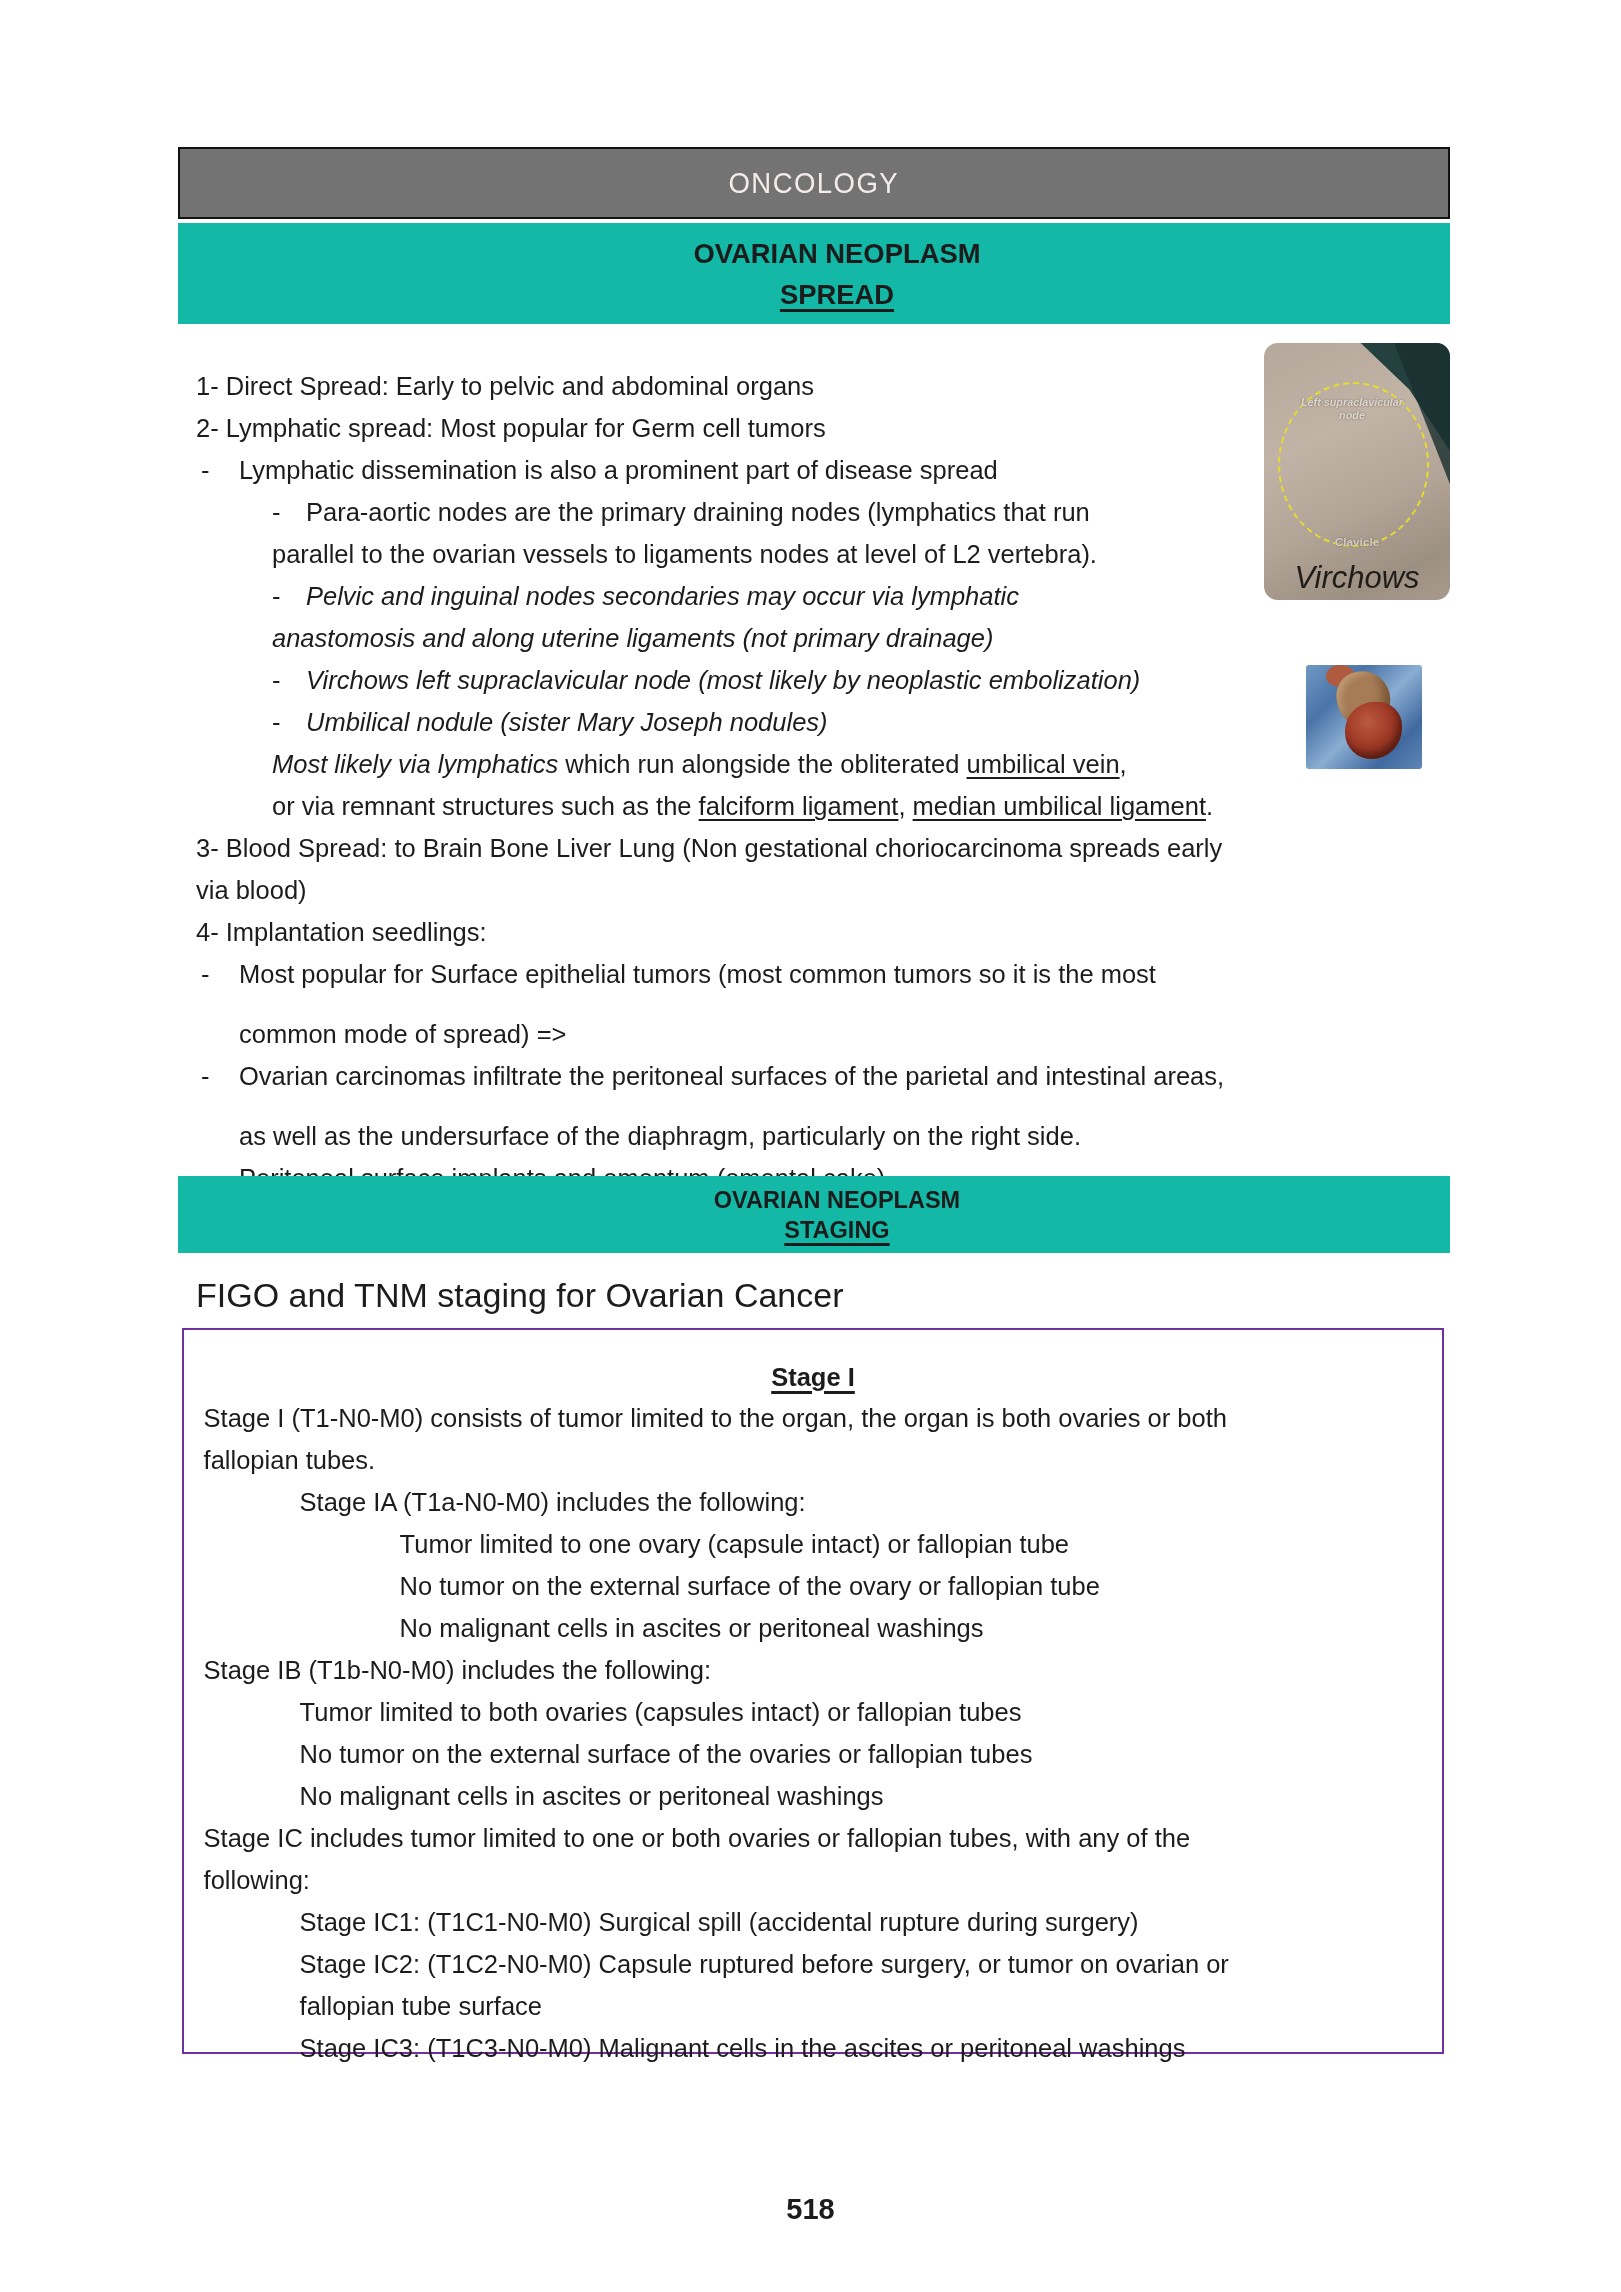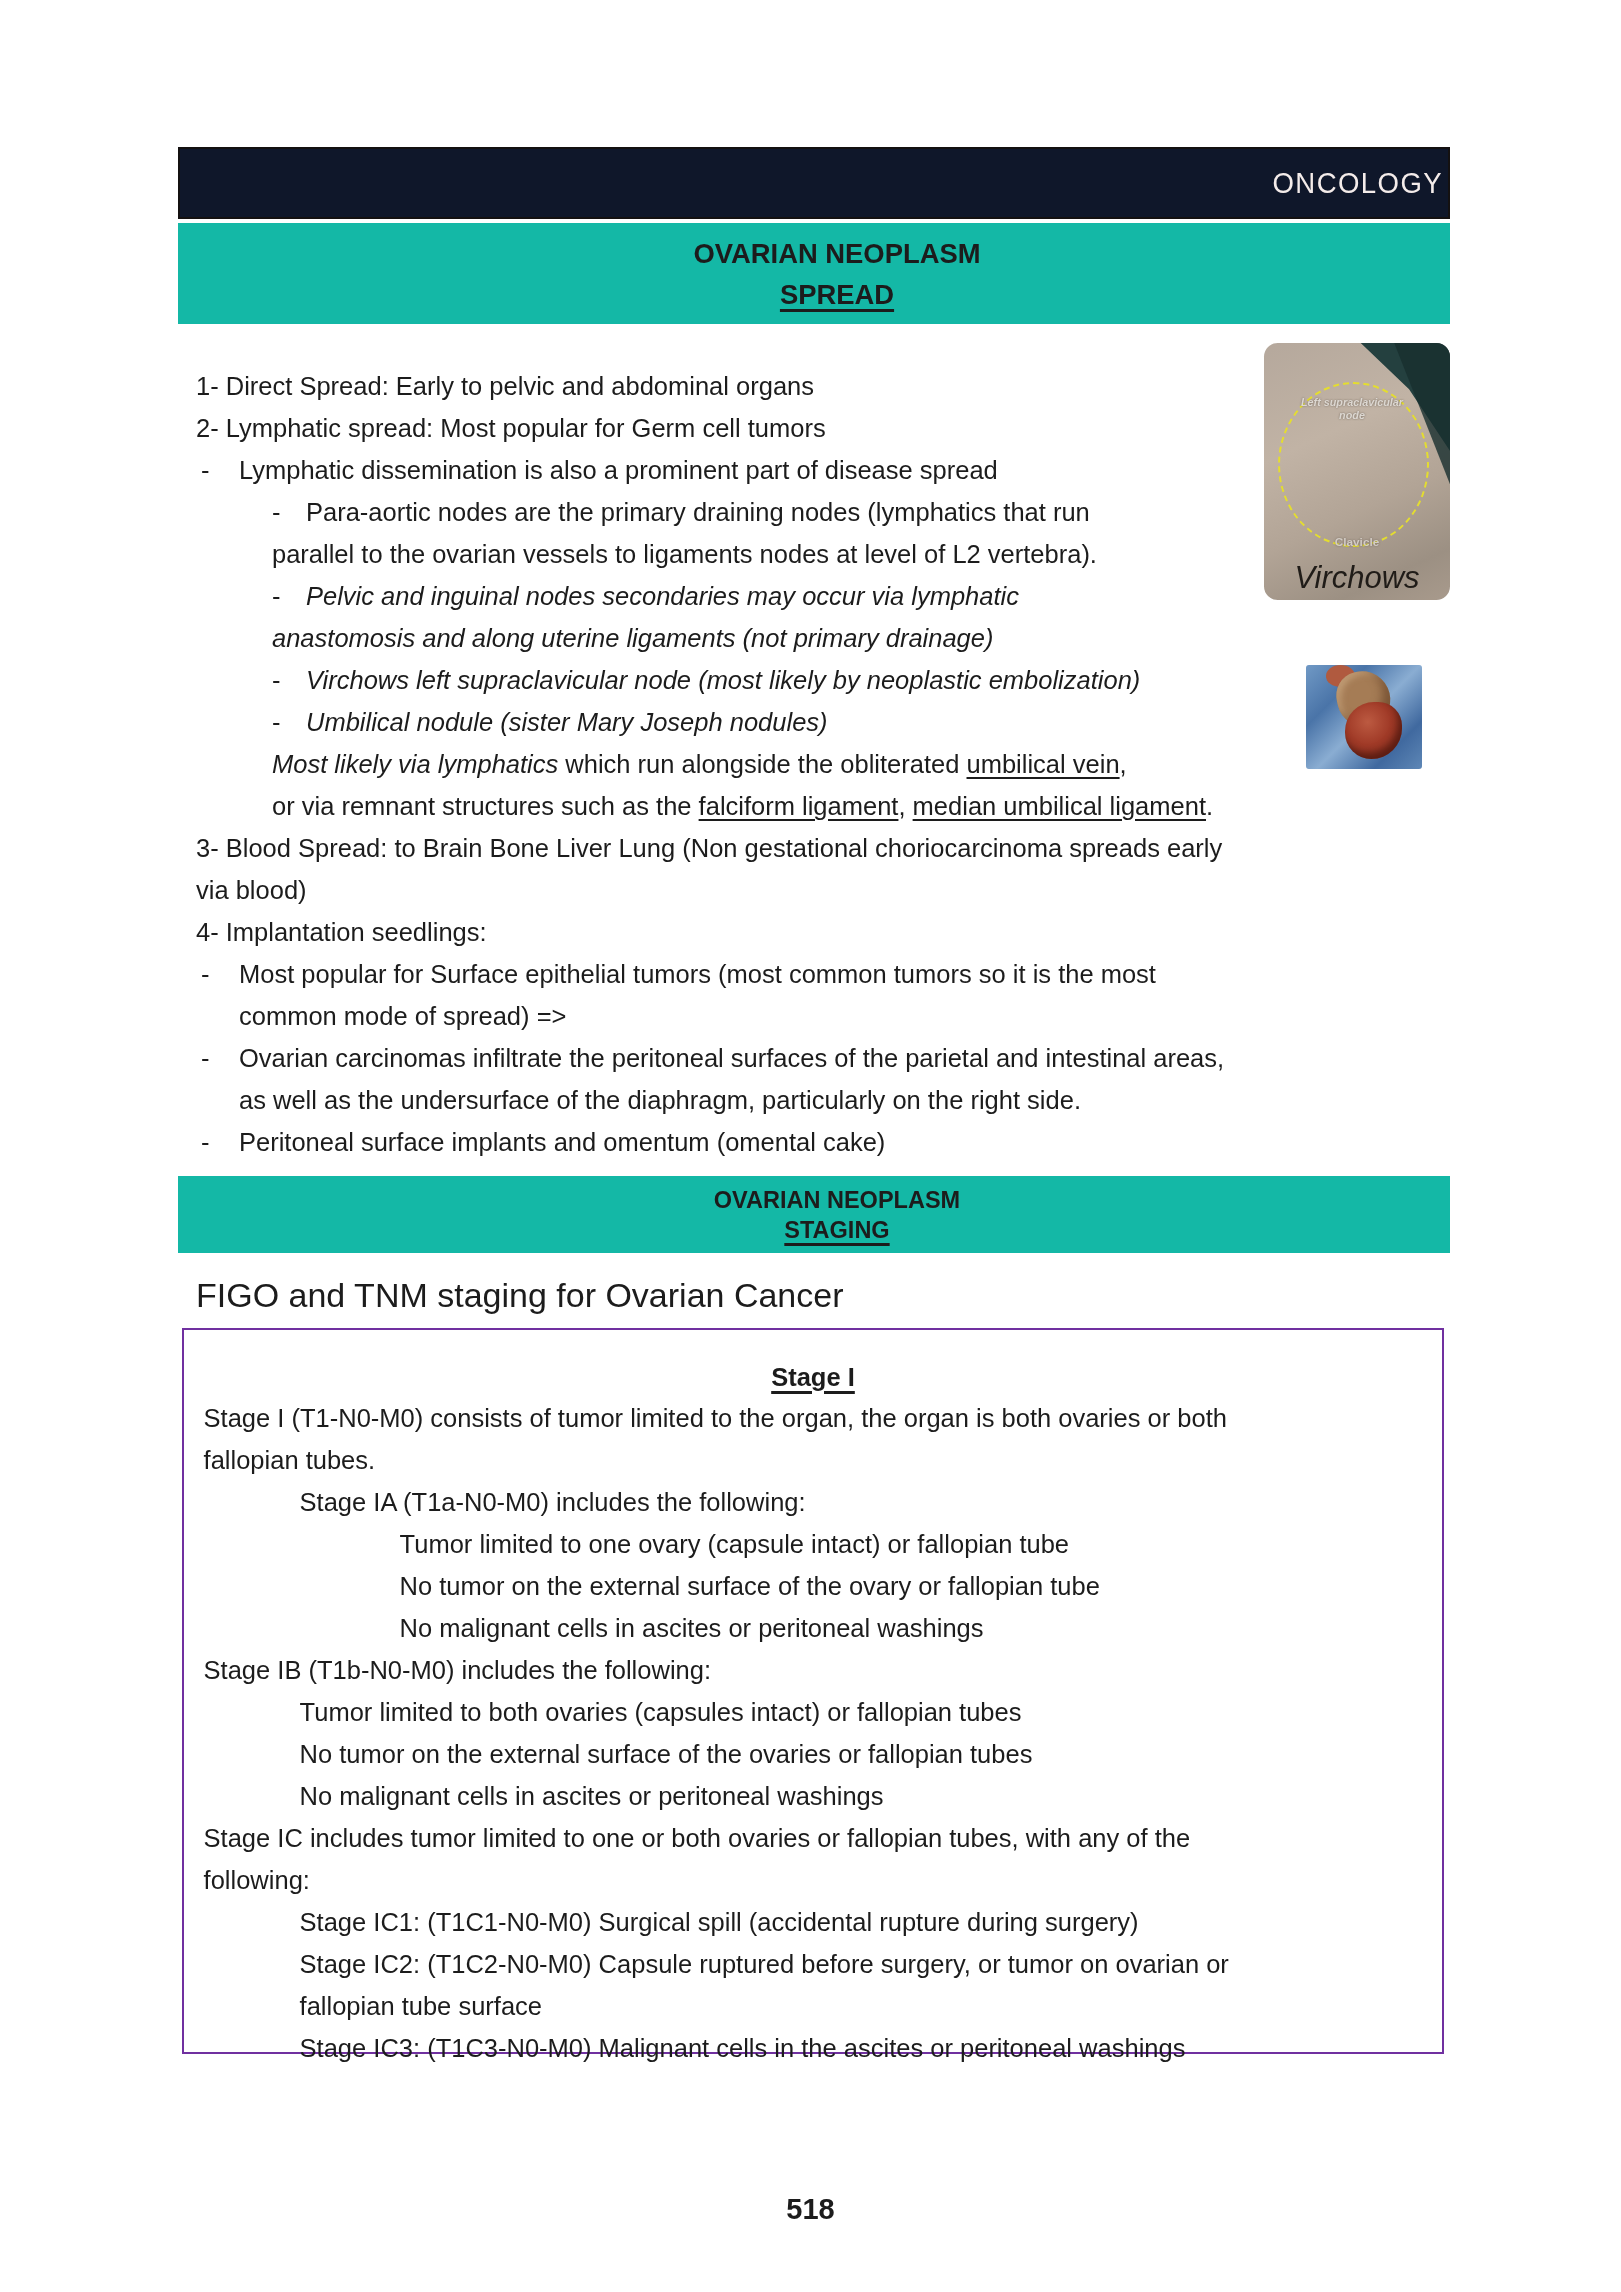--- a/index.html
+++ b/index.html
@@ -6,22 +6,22 @@
   body{
     width:1621px;height:2293px;position:relative;background:#ffffff;
     font-family:"Liberation Sans",sans-serif;color:#1c1c1c;
     -webkit-font-smoothing:antialiased;
   }
   .abs{position:absolute;}
 
   
   .oncology-bar{
     left:178px;top:147px;width:1272px;height:72px;
-    background:#0f172a;border:2.9px solid #141111;box-sizing:border-box;
-    display:flex;align-items:center;justify-content:flex-end;
+    background:#737373;border:2.9px solid #141111;box-sizing:border-box;
+    display:flex;align-items:center;justify-content:center;
   }
   .oncology-bar span{
     color:#f4ecea;font-size:29px;font-weight:400;letter-spacing:1.5px;
     transform:scaleX(.95);
   }
   .lav-bar{
     background:#14b8a6;box-sizing:border-box;text-align:right;
     display:flex;flex-direction:column;align-items:center;justify-content:center;padding-left:46px;
   }
   .spread-bar{left:178px;top:223px;width:1272px;height:101px;}
@@ -29,21 +29,21 @@
   .staging-bar{left:178px;top:1176px;width:1272px;height:77px;}
   .staging-bar .l1,.staging-bar .l2{font-weight:bold;font-size:23.5px;line-height:30px;}
   .u-head{text-decoration:underline;text-decoration-thickness:2.5px;text-underline-offset:4.9px;}
 
   
   .body-text{left:196px;top:365px;width:1255px;font-size:25.5px;line-height:42px;white-space:nowrap;}
   .tline{position:relative;height:42px;}
   .bullet{position:absolute;}
   .n0{padding-left:0;}
   .b1{padding-left:43px;} .b1 .bullet{left:4.9px;}
-  .c1{padding-left:43px;}
+  .c1{padding-left:43px;margin-top:18px;}
   .b2{padding-left:110px;} .b2 .bullet{left:76px;}
   .c2{padding-left:76px;}
   .i{font-style:italic;}
   .u{text-decoration:underline;text-decoration-thickness:2px;text-underline-offset:3.9px;}
 
   
   .virchows-fig{
     left:1264px;top:343px;width:186px;height:257px;border-radius:13.7px;overflow:hidden;
     background:linear-gradient(155deg,#b5a89c 0%,#c1b3a5 35%,#b2a496 62%,#9c9083 85%,#a89a8c 100%);
   }

